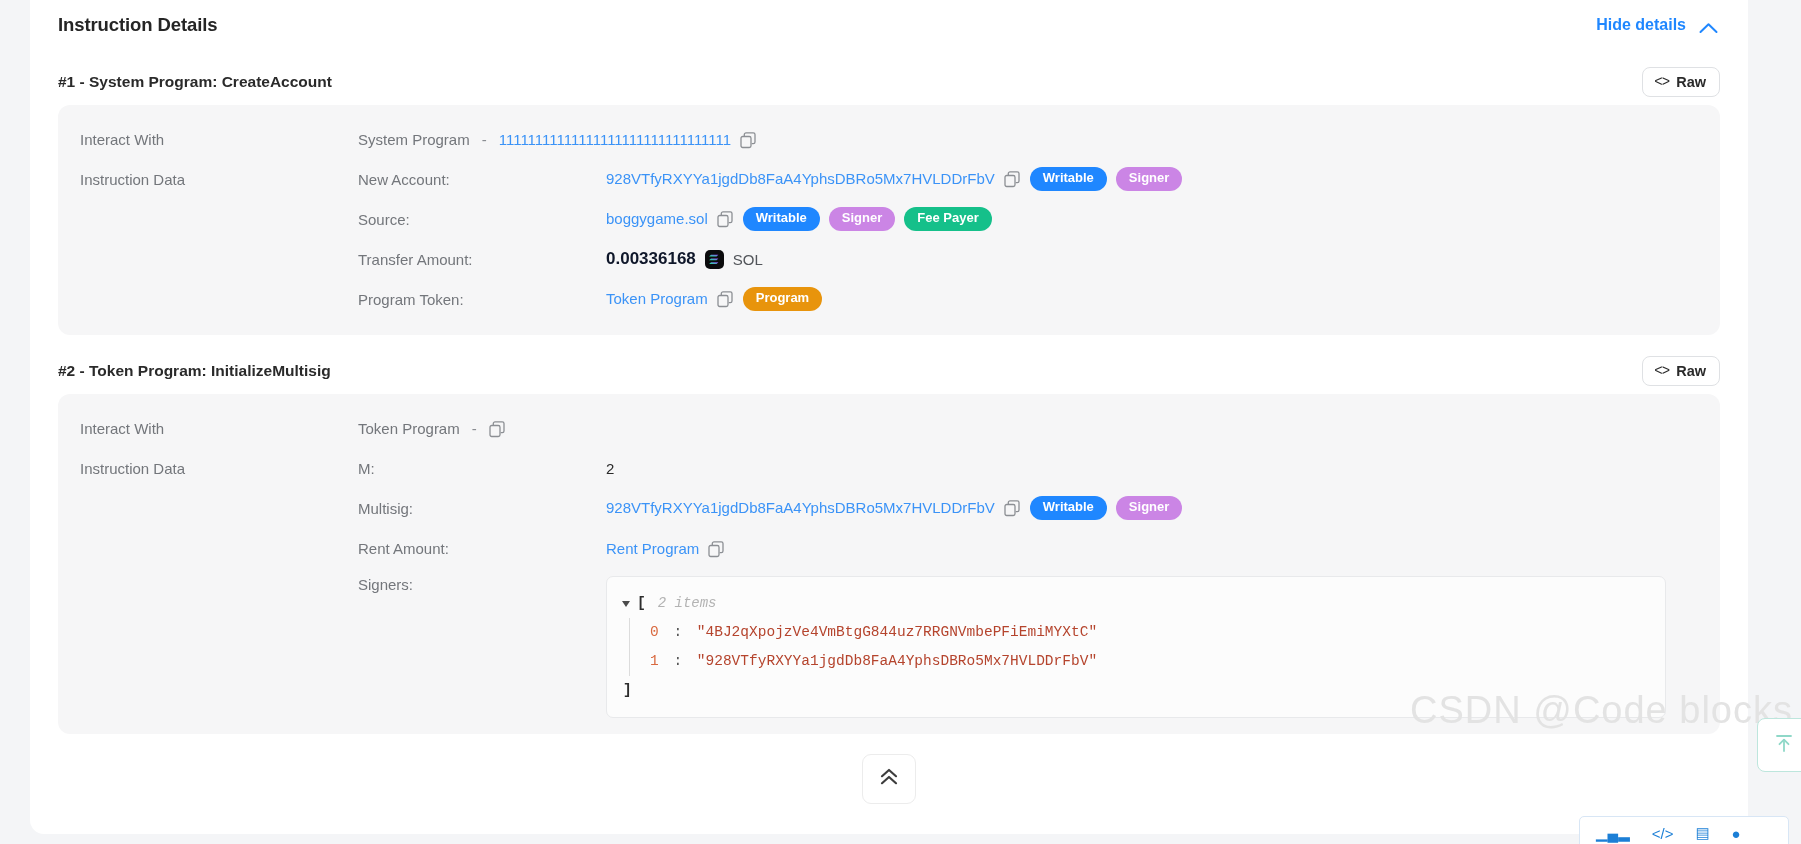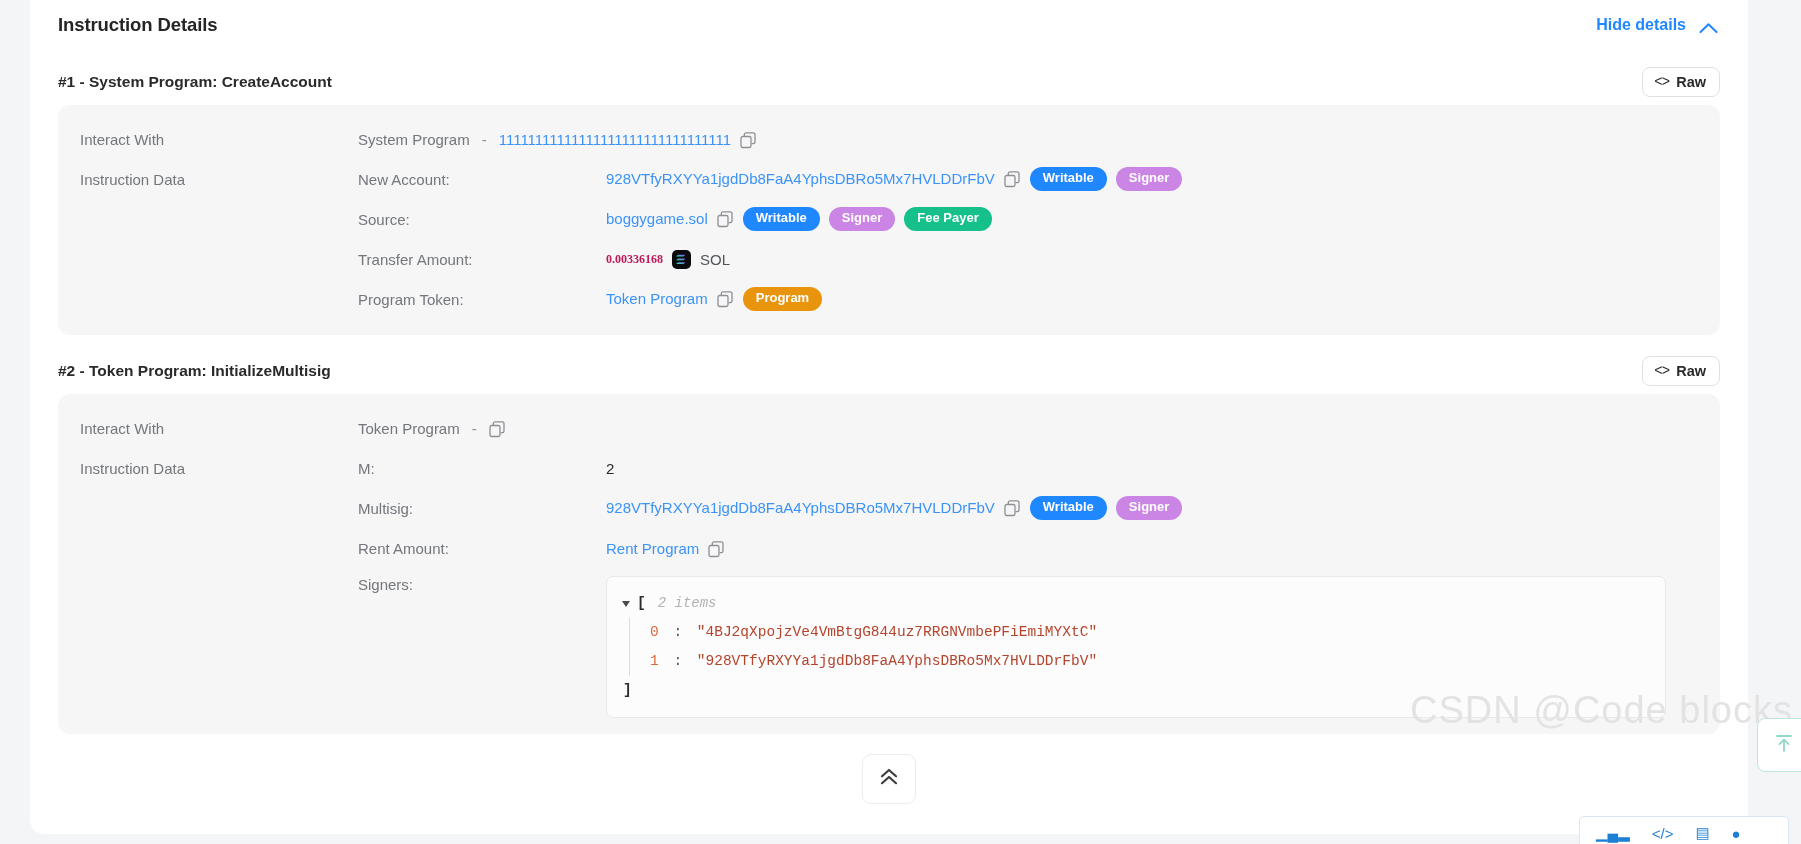--- a/index.html
+++ b/index.html
@@ -99,21 +99,21 @@
     border-radius: 999px; color: #fff;
     font-size: 13px; font-weight: bold;
     padding: 4px 13px 5px 13px; line-height: 1.1;
     white-space: nowrap;
   }
   .badge-writable { background: #1f87ff; }
   .badge-signer   { background: #cb85e5; }
   .badge-feepayer { background: #15c08a; }
   .badge-program  { background: #e8940c; text-align: right; }
 
-  .amount { font-weight: bold; color: #be185d; font-size: 12px; font-family: Liberation Serif, serif; }
+  .amount { font-weight: bold; color: #0f172a; font-size: 17px; }
   .sol-mark {
     display:inline-flex; width:19px; height:19px; border-radius:5px;
     background:#0b0b0d; align-items:center; justify-content:center;
     flex:0 0 auto;
   }
   .sol-unit { color:#52555a; font-size:15px; }
 
   .json-row { align-items: flex-start; padding-top: 8px; }
   .json-box {
     background: #fcfcfc;

